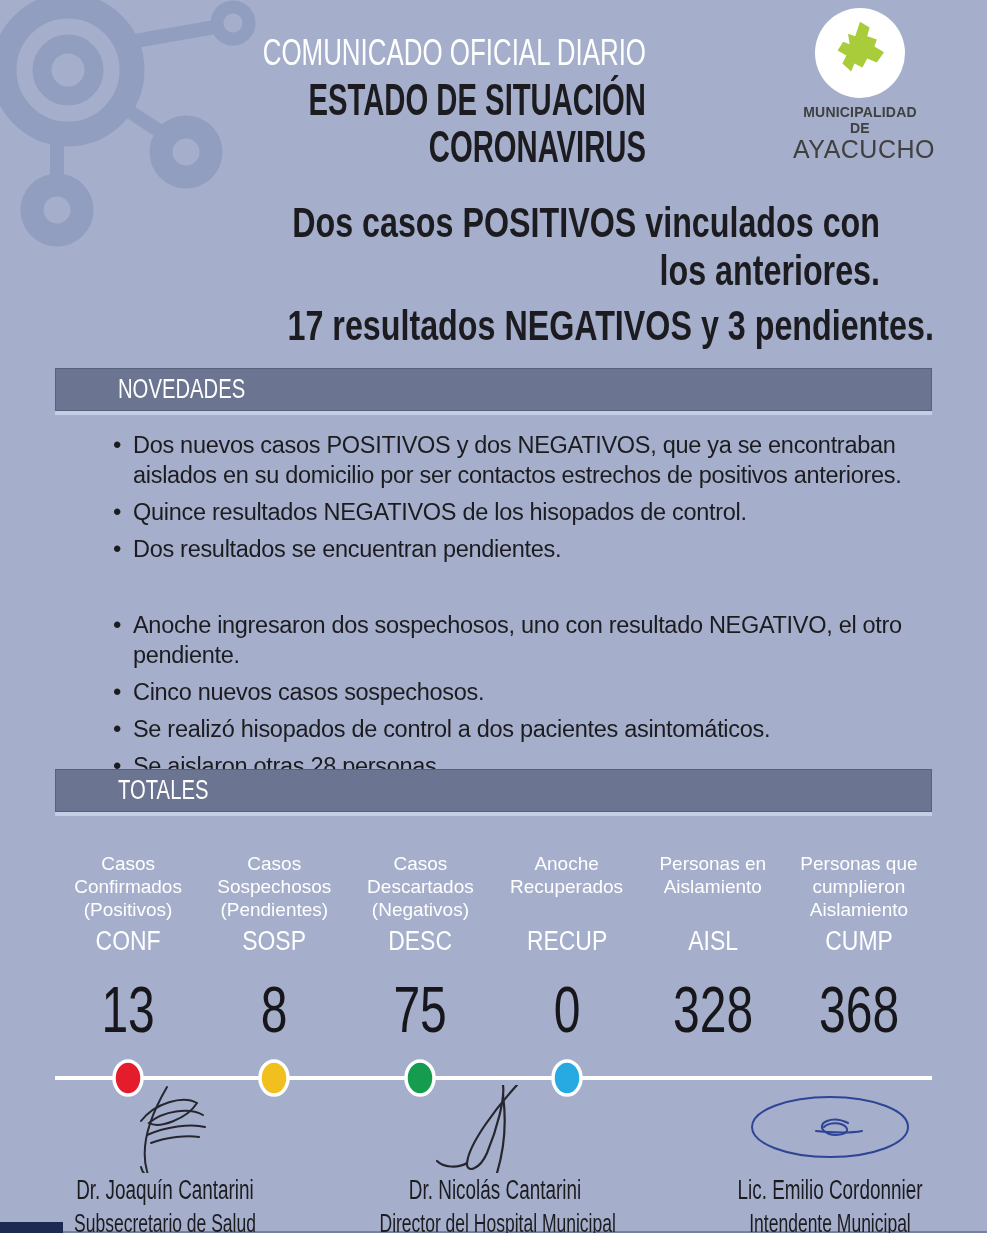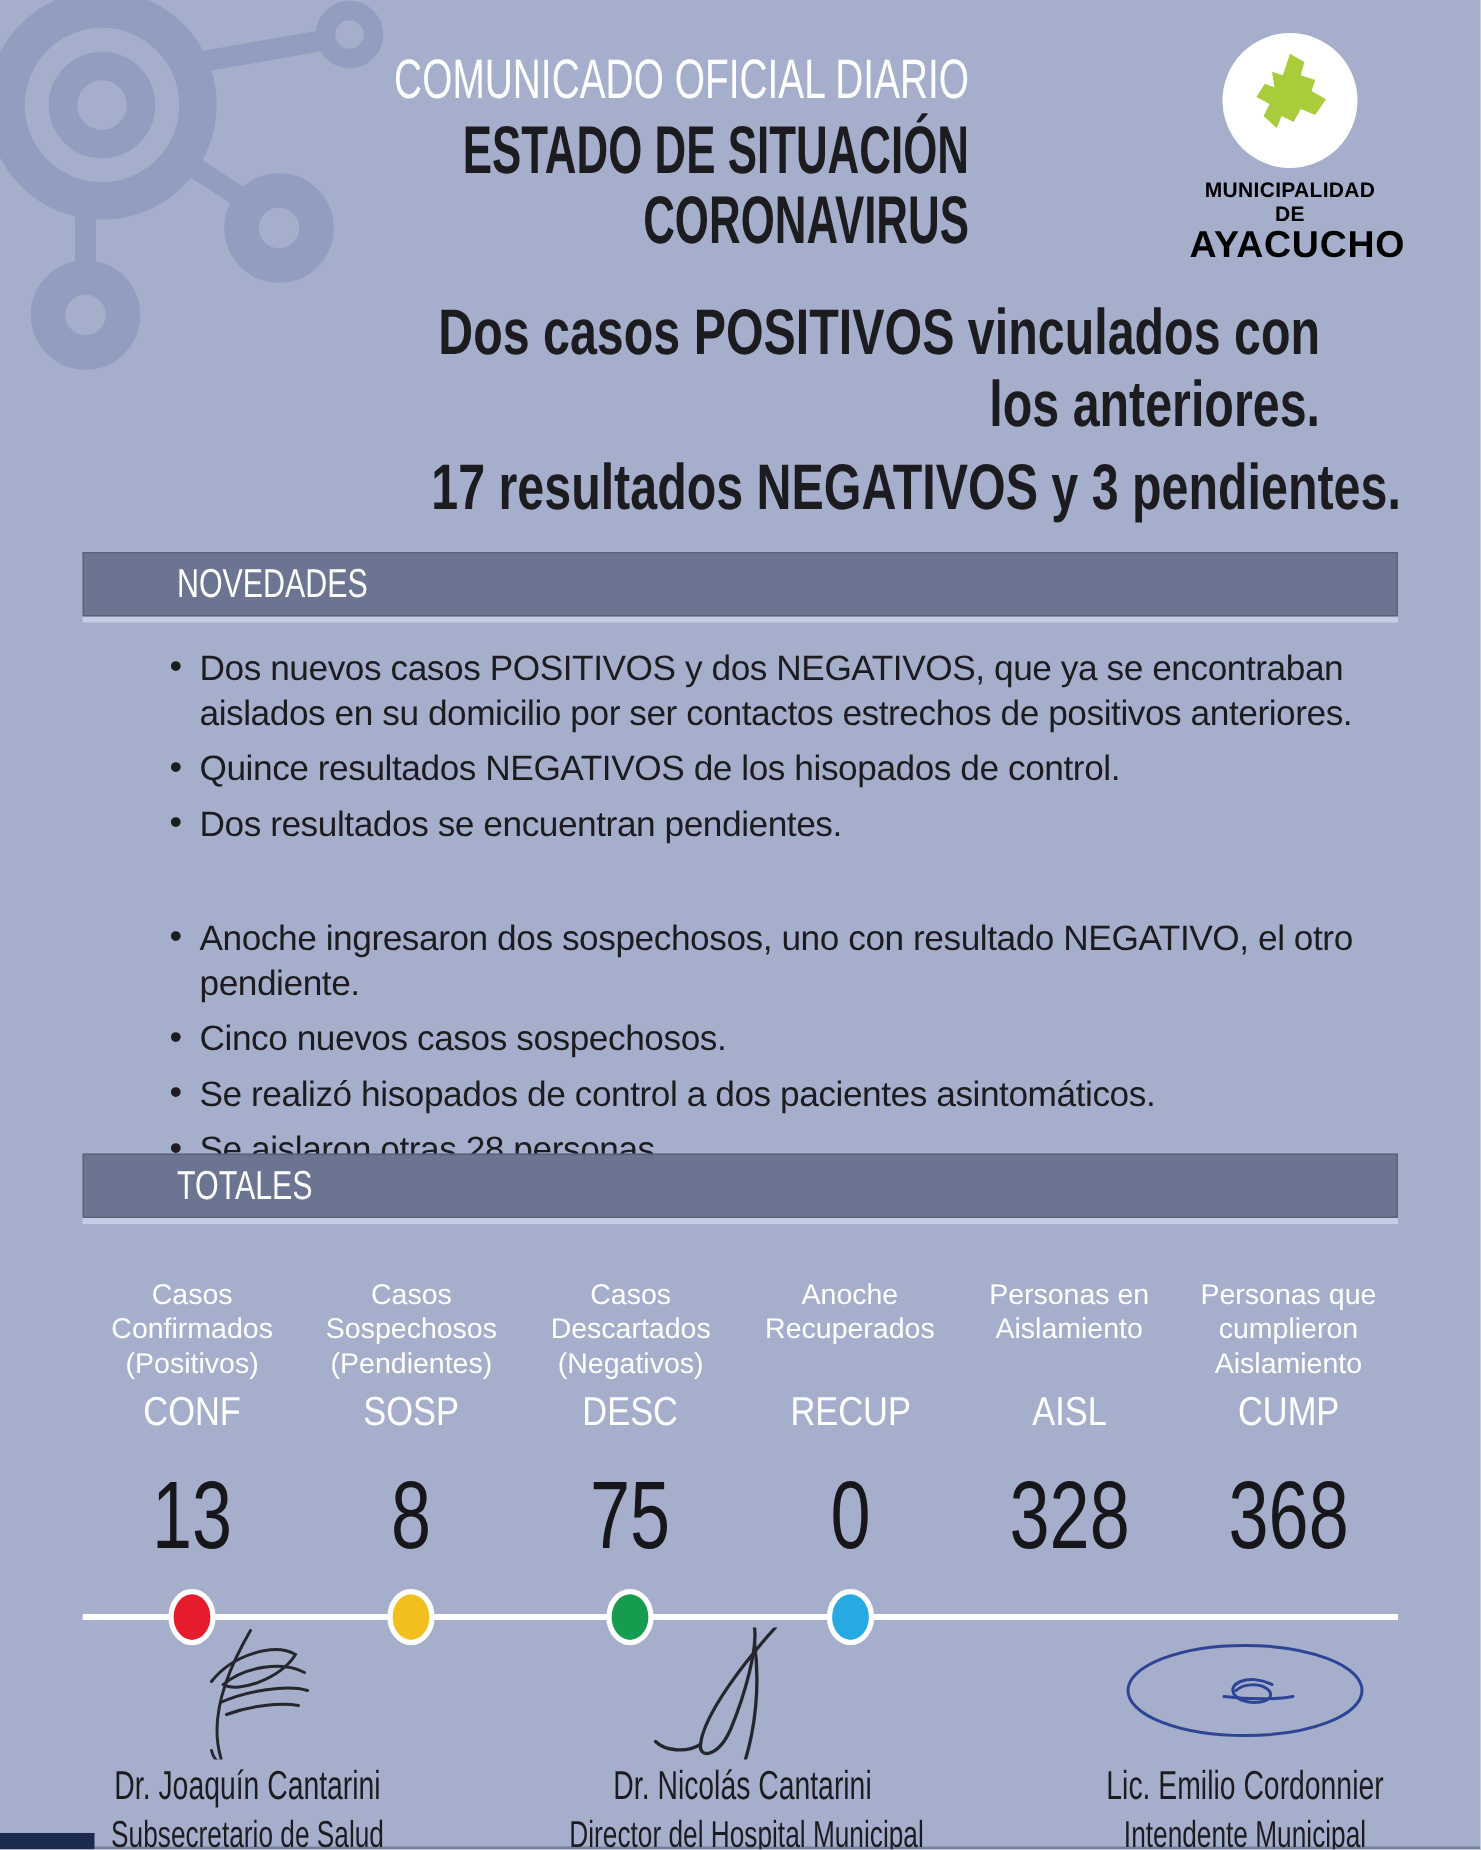--- a/index.html
+++ b/index.html
@@ -14,25 +14,25 @@
 
   .title-block{position:absolute;left:0;top:34px;width:646px;text-align:right;line-height:1;}
   .title-line1{color:#fff;font-size:37px;font-weight:400;letter-spacing:0;margin-bottom:6px;white-space:nowrap;}
   .title-line2,.title-line3{color:var(--text_dark,#1c1c20);font-size:45px;font-weight:700;white-space:nowrap;margin-bottom:2px;}
 
   .date-box{position:absolute;left:672px;top:47px;width:97px;height:114px;background:var(--datebox,#68718c);
     border:1px solid rgba(60,68,98,.45);box-sizing:border-box;color:#fff;text-align:center;
     display:flex;flex-direction:column;justify-content:center;gap:2px;}
   .date-box div{font-size:27px;line-height:31px;font-weight:400;white-space:nowrap;}
 
-  .logo{position:absolute;left:793px;top:22px;width:134px;text-align:center;color:#000000;}
+  .logo{position:absolute;left:793px;top:8px;width:134px;text-align:center;color:#404040;}
   .logo-circle{width:90px;height:90px;border-radius:50%;background:#fff;margin:0 auto 6px auto;
     display:flex;align-items:center;justify-content:center;}
   .logo-org1{font-size:14px;font-weight:700;letter-spacing:.2px;line-height:16px;}
-  .logo-org2{font-size:25px;font-weight:700;letter-spacing:.5px;line-height:26px;}
+  .logo-org2{font-size:25px;font-weight:400;letter-spacing:.5px;line-height:26px;}
 
   .headline{position:absolute;left:90px;top:198px;width:790px;text-align:right;color:var(--text_dark,#1c1c20);line-height:1;}
   .headline div{font-size:43px;font-weight:700;white-space:nowrap;line-height:48px;}
   .headline .hl3{margin-top:7px;}
 
   .bar{position:absolute;left:55px;width:877px;height:43px;background:var(--bar,#6b7490);
     border:1px solid rgba(55,62,90,.35);box-sizing:border-box;box-shadow:0 4px 0 rgba(203,212,235,.85);}
   .bar-title{display:inline-block;color:#fff;font-size:27px;font-weight:400;line-height:41px;margin-left:62px;white-space:nowrap;}
   .bar-novedades{top:368px;} .bar-totales{top:769px;}
 

